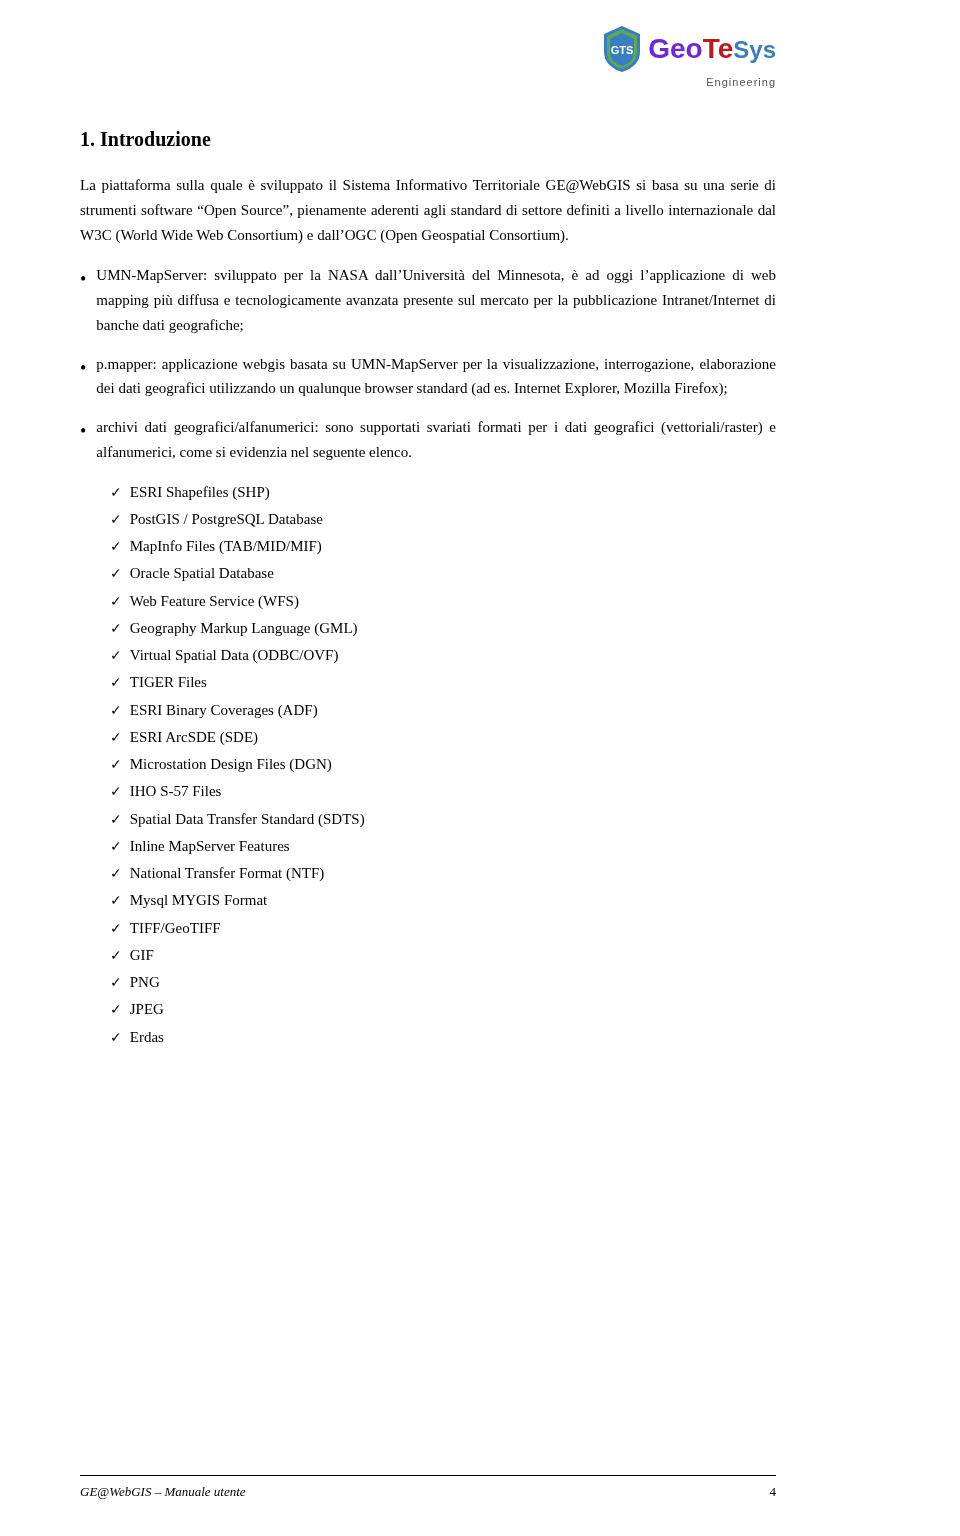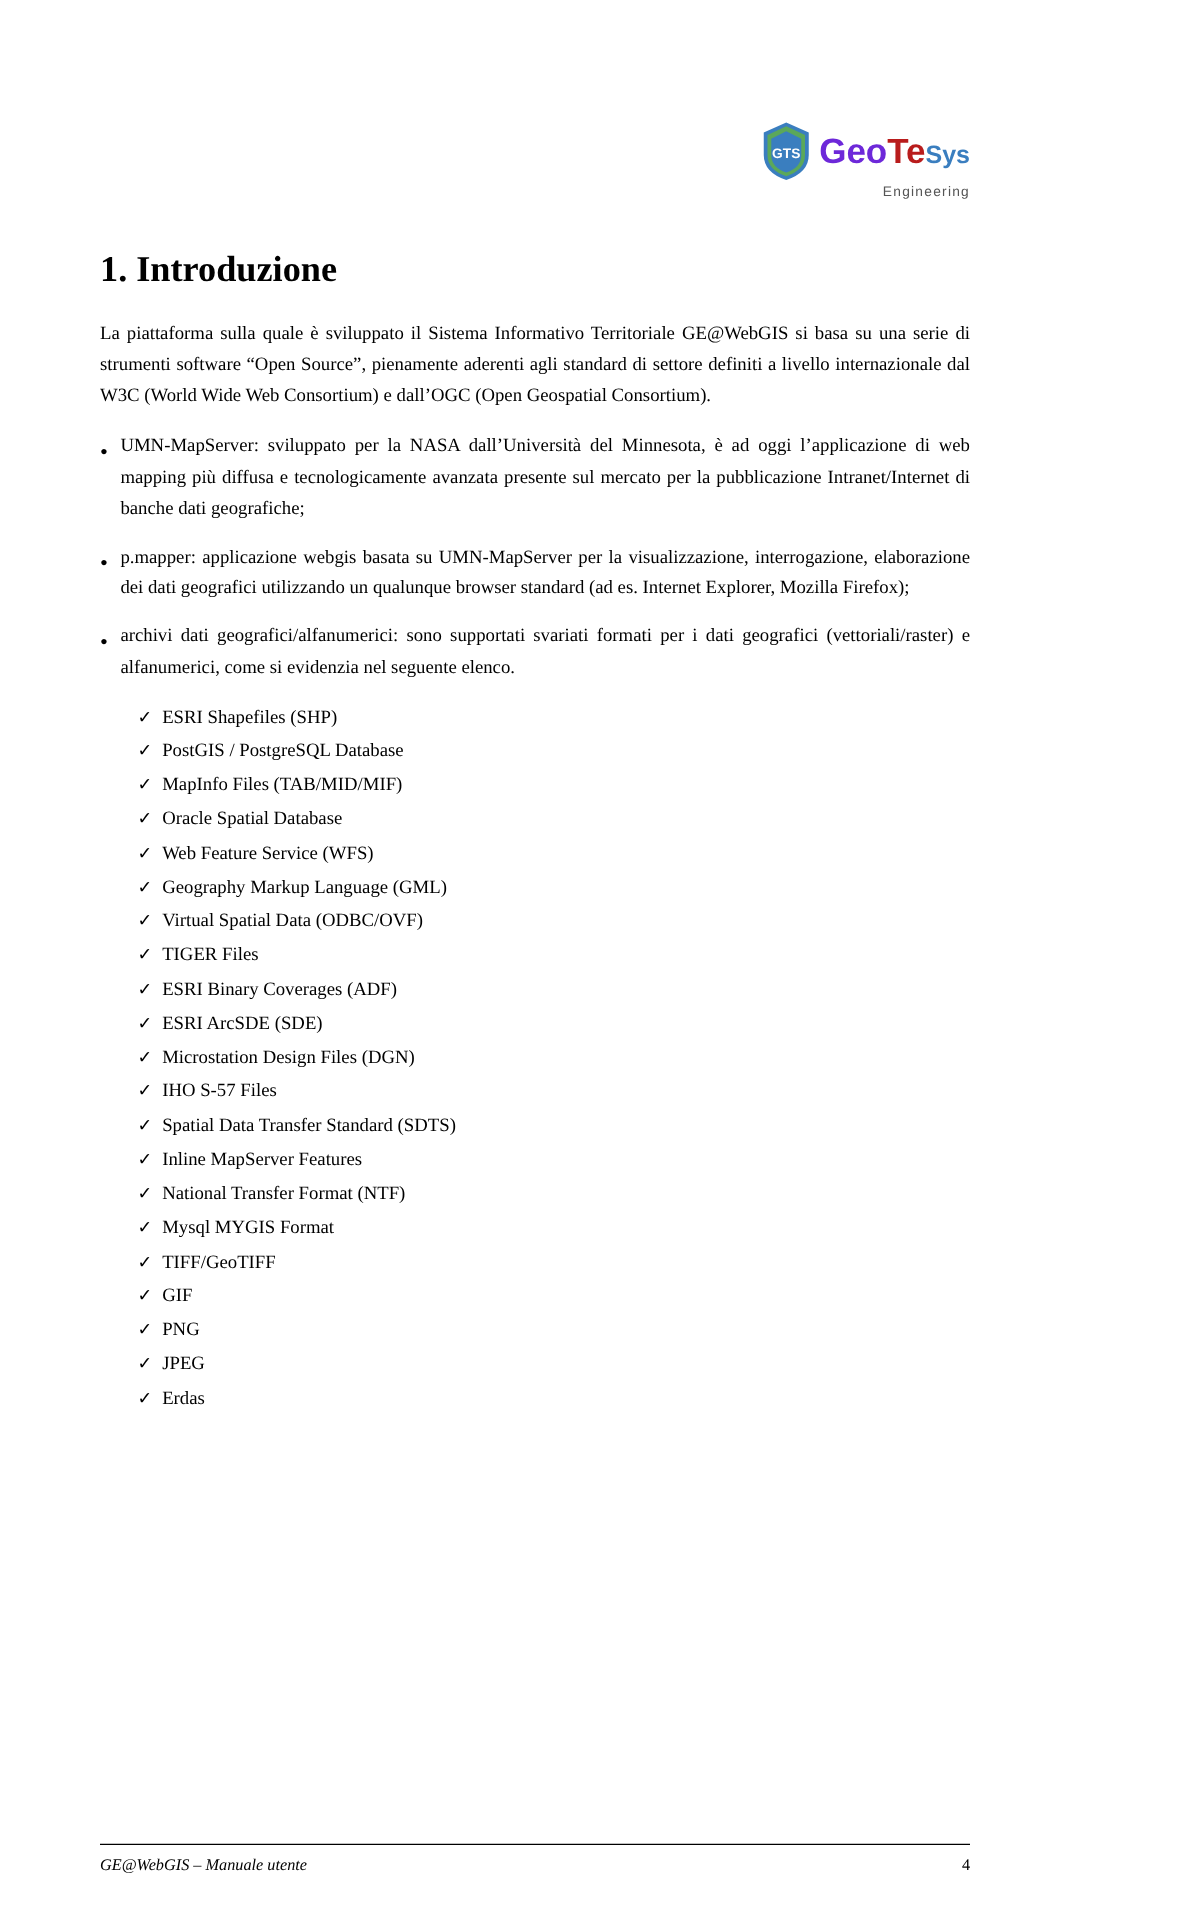--- a/index.html
+++ b/index.html
@@ -8,21 +8,21 @@
       font-family: "Times New Roman", Times, serif;
       font-size: 15px;
       color: #000;
       width: 960px;
       min-height: 1536px;
       position: relative;
     }
     .page {
       width: 856px;
       min-height: 1536px;
-      padding: 96px 80px 80px 80px;
+      padding: 24px 80px 80px 80px;
       position: relative;
     }
     .header-logo {
       display: flex;
       justify-content: flex-end;
       margin-bottom: 40px;
     }
     .logo-box {
       display: flex;
       flex-direction: column;
@@ -40,21 +40,21 @@
     .logo-engineering {
       font-size: 11px;
       color: #555;
       font-family: Arial, sans-serif;
       letter-spacing: 1px;
       margin-top: 2px;
       text-align: right;
       width: 100%;
     }
     .section-title {
-      font-size: 29px;
+      font-size: 20px;
       font-weight: bold;
       margin-bottom: 22px;
       margin-top: 10px;
     }
     .body-text {
       line-height: 1.65;
       text-align: justify;
       margin-bottom: 16px;
     }
     .sub-section {
@@ -120,21 +120,21 @@
     <div class="logo-box">
       <div class="logo-graphic">
 
         <svg class="logo-shield" viewBox="0 0 44 50" xmlns="http://www.w3.org/2000/svg">
           <path d="M22 2 L40 10 L40 28 Q40 42 22 48 Q4 42 4 28 L4 10 Z" fill="#3a7ebf" stroke="none"></path>
           <path d="M22 5 L37 12 L37 28 Q37 40 22 45 Q7 40 7 28 L7 12 Z" fill="#5ba85a" stroke="none"></path>
           <path d="M22 9 L34 15 L34 28 Q34 38 22 42 Q10 38 10 28 L10 15 Z" fill="#3a7ebf" stroke="none"></path>
           <text x="22" y="30" text-anchor="middle" fill="white" font-size="11" font-weight="bold" font-family="Arial">GTS</text>
         </svg>
         <div>
-          <span style="font-size:28px;font-weight:bold;color:#6d28d9;font-family:Arial,sans-serif;">Geo</span><span style="font-size:28px;font-weight:bold;color:#b91c1c;font-family:Arial,sans-serif;">Te</span><span style="font-size:20px;font-weight:bold;color:#3a7ebf;font-family:Arial,sans-serif;">Sys</span>
+          <span style="font-size:28px;font-weight:bold;color:#6d28d9;font-family:Arial,sans-serif;">Geo</span><span style="font-size:28px;font-weight:bold;color:#b91c1c;font-family:Arial,sans-serif;">Te</span><span style="font-size:24px;font-weight:bold;color:#3a7ebf;font-family:Arial,sans-serif;">Sys</span>
         </div>
       </div>
       <div class="logo-engineering">Engineering</div>
     </div>
   </div>
 
   <div class="section-title">
     <span>1.</span>
     <span> </span><span>Introduzione</span>
   </div>

